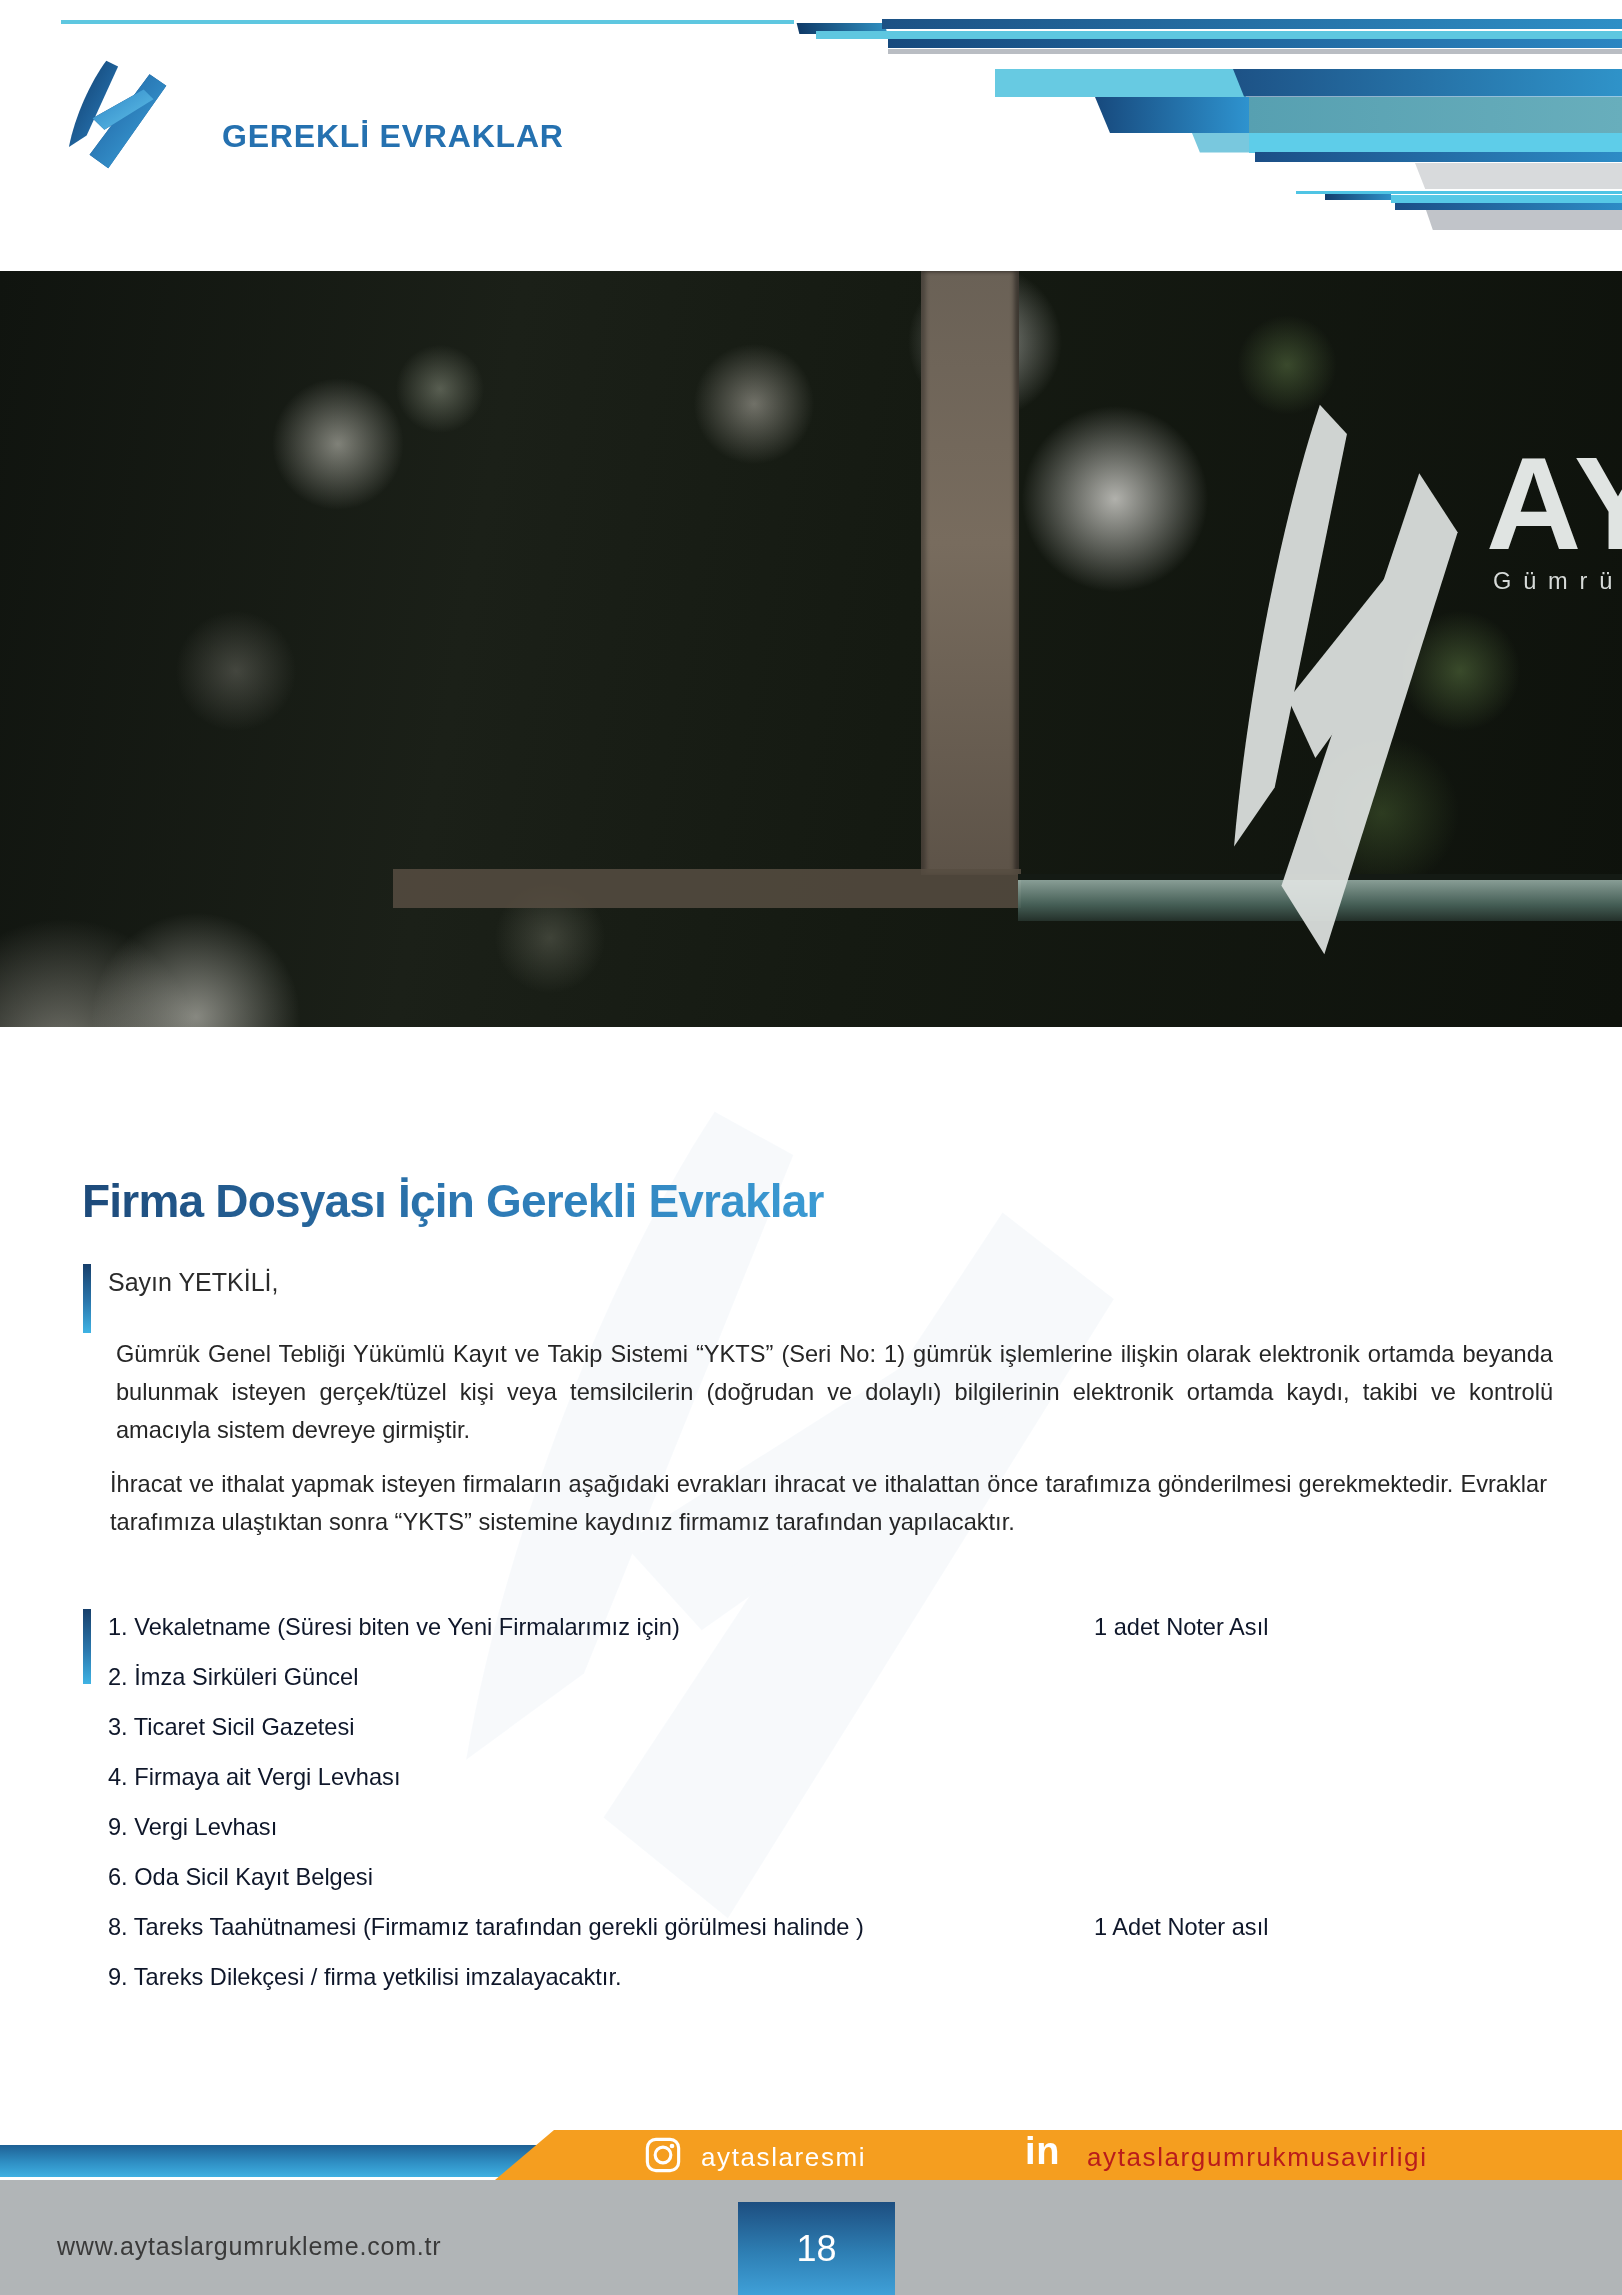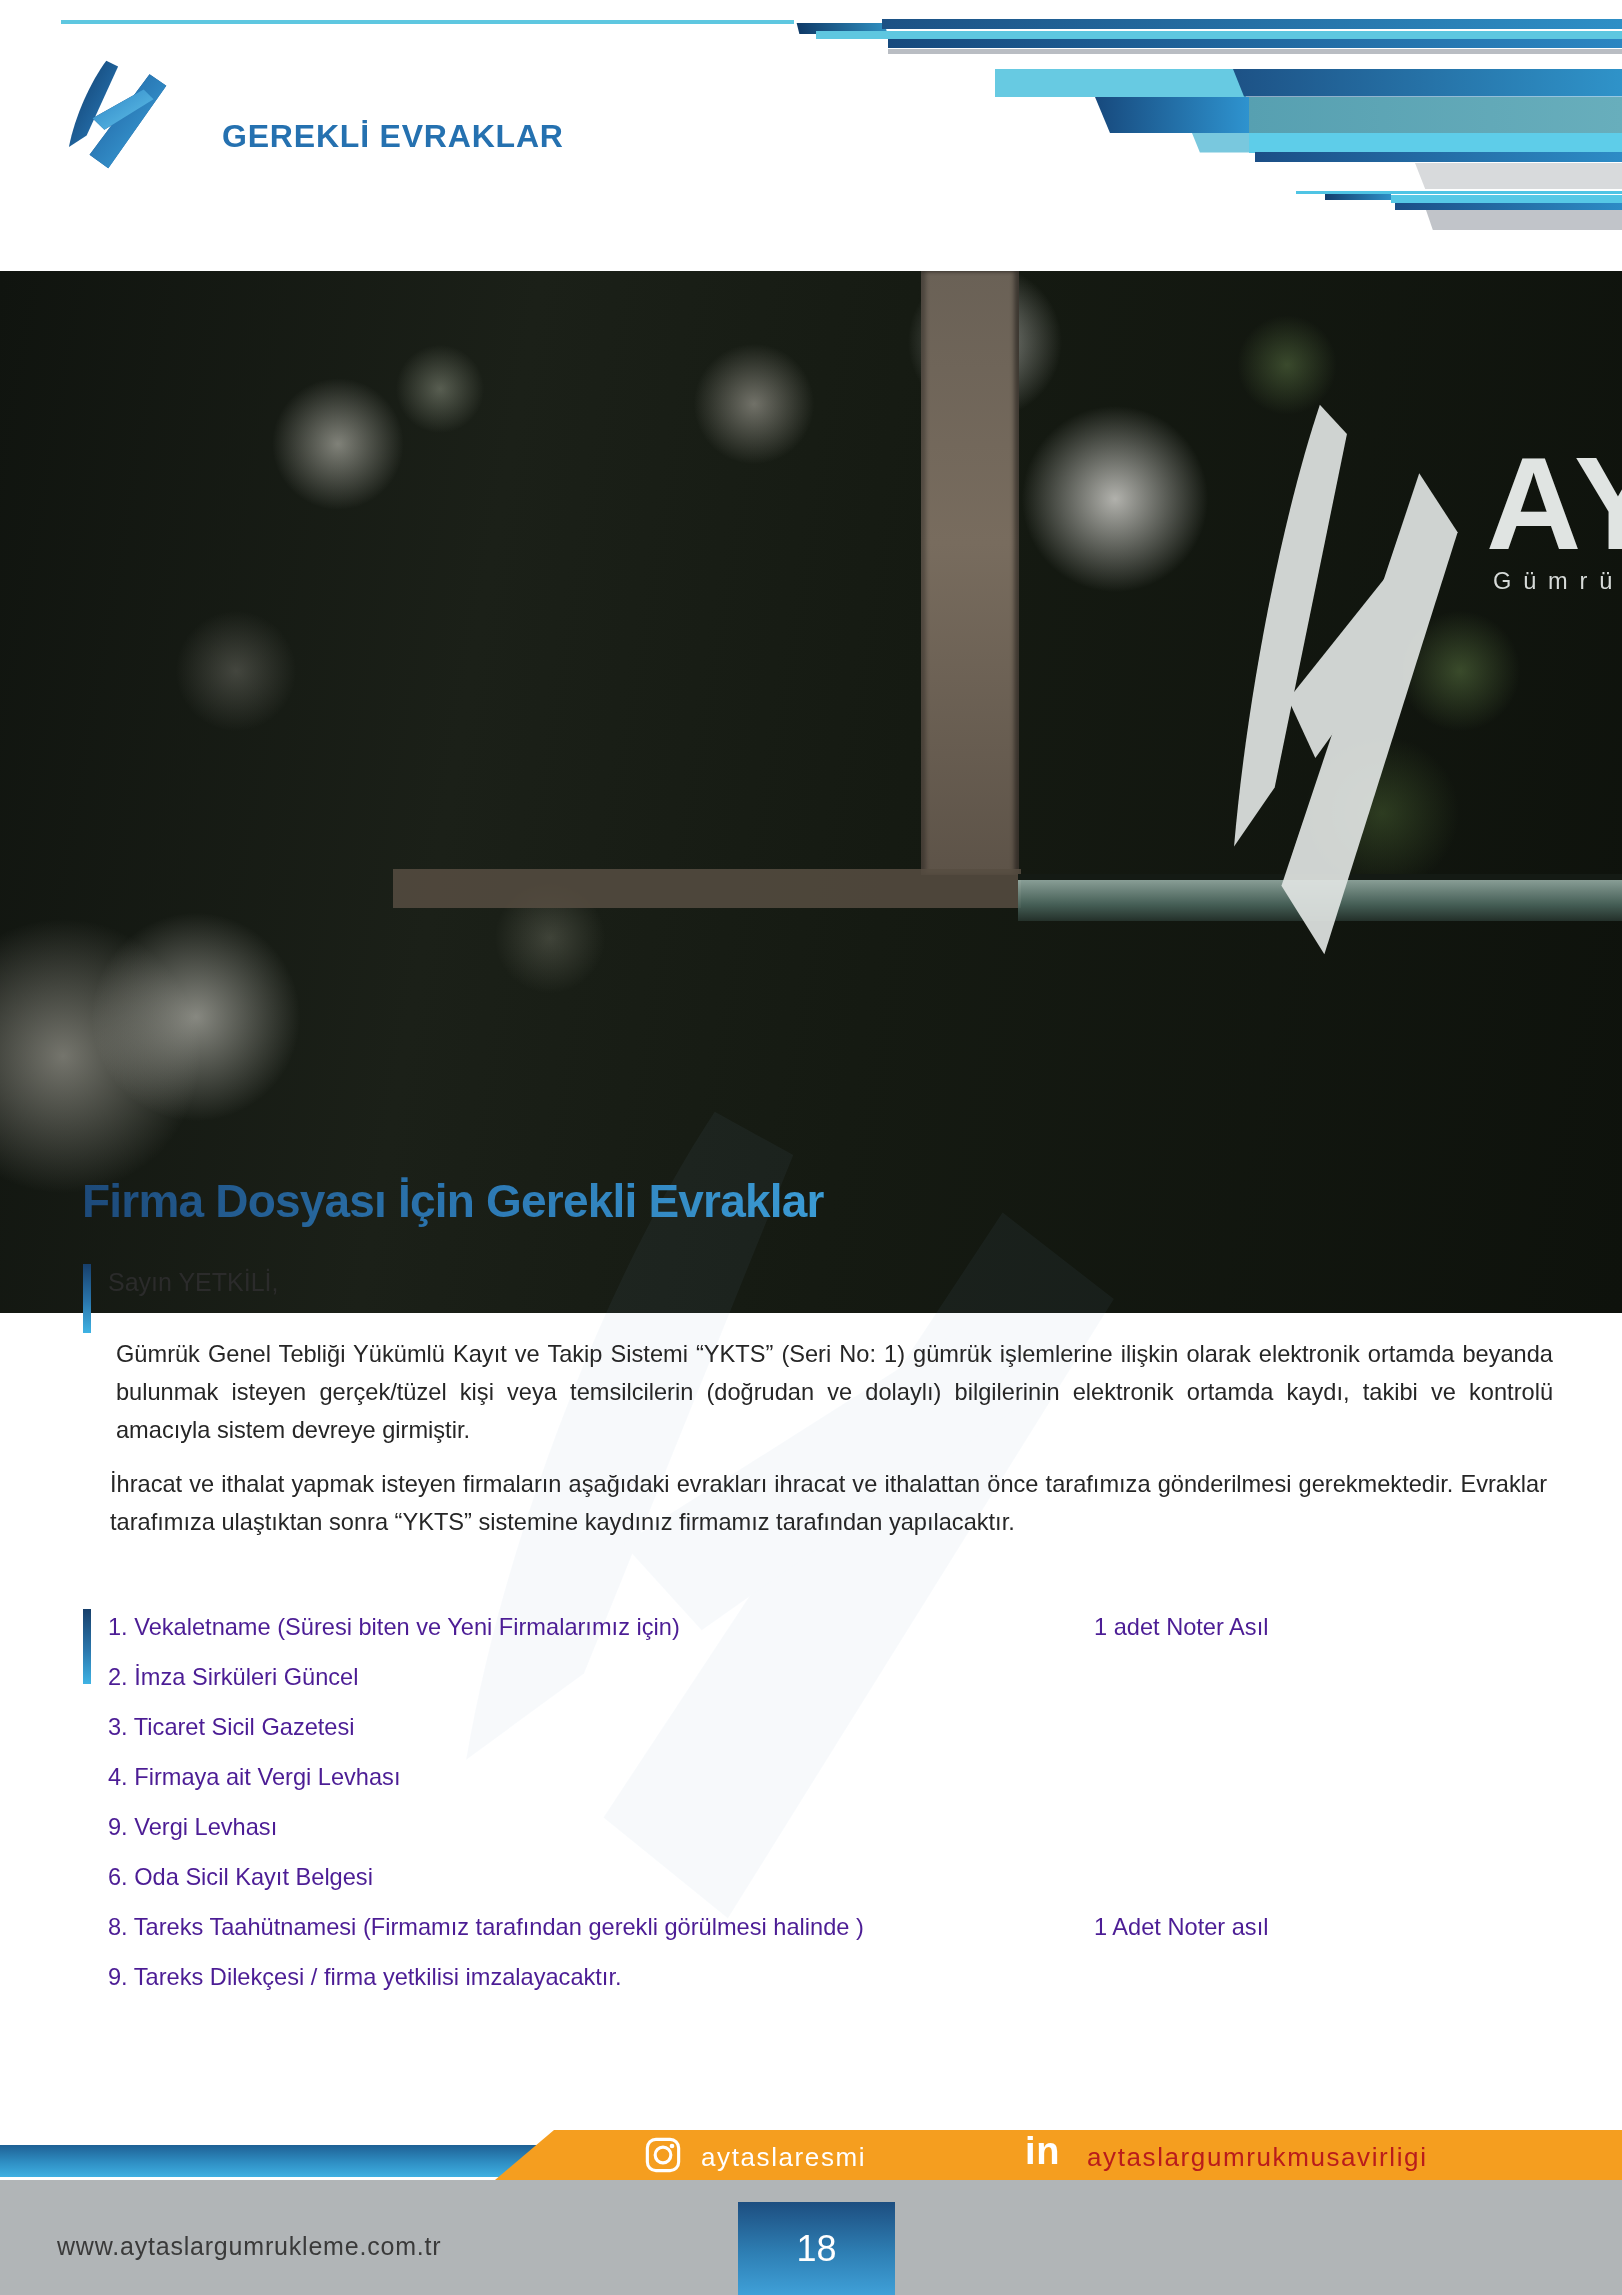--- a/index.html
+++ b/index.html
@@ -26,21 +26,21 @@
   .d-navy-sm{left:1325px;top:194px;width:66px;height:6.3px;background:linear-gradient(90deg,#123e6e,#2e8fc6);}
   .d-cy-band2{left:1391px;top:195px;width:232px;height:7.9px;background:#56c8e6;}
   .d-navy-band2{left:1395px;top:203px;width:228px;height:7px;background:linear-gradient(90deg,#1b4e86,#2d8cc6);}
   .d-gray-blk2{left:1426px;top:210px;width:196px;height:20.4px;background:#c1c4c9;clip-path:polygon(0 0,100% 0,100% 100%,7px 100%);}
 
   
   .logo-svg{left:65px;top:57px;}
   .header-title{left:222px;top:118px;font-size:32px;font-weight:700;color:#2571b0;letter-spacing:0.8px;white-space:nowrap;}
 
   
-  .photo{left:0;top:271px;width:1623px;height:1042px;overflow:hidden;
+  .photo{left:0;top:271px;width:1623px;height:756px;overflow:hidden;
     background:
       radial-gradient(circle 94px at 338px 173px, rgba(232,230,220,.50), transparent 70%),
       radial-gradient(circle 63px at 440px 118px, rgba(205,212,190,.35), transparent 70%),
       radial-gradient(circle 86px at 754px 133px, rgba(222,216,206,.45), transparent 70%),
       radial-gradient(circle 110px at 985px 71px, rgba(240,240,236,.55), transparent 70%),
       radial-gradient(circle 133px at 1115px 228px, rgba(244,242,238,.70), transparent 70%),
       radial-gradient(circle 71px at 1287px 94px, rgba(118,150,88,.40), transparent 70%),
       radial-gradient(circle 86px at 1460px 400px, rgba(108,140,78,.45), transparent 70%),
       radial-gradient(circle 110px at 1382px 542px, rgba(88,118,60,.40), transparent 70%),
       radial-gradient(circle 86px at 236px 400px, rgba(185,182,172,.28), transparent 70%),
@@ -65,21 +65,21 @@
     .section-title{background:linear-gradient(90deg,#1d4a7a 0%,#2d7ab5 55%,#3b9bd4 100%);-webkit-background-clip:text;background-clip:text;color:transparent;}
   }
   .vbar{width:7.9px;background:linear-gradient(180deg,#173f6b 0%,#2a77ad 55%,#3fb3e4 100%);}
   .vbar1{left:83px;top:1264px;height:69px;}
   .vbar2{left:83px;top:1609px;height:75px;}
   .salutation{left:108px;top:1268px;font-size:25px;color:#2b2b2b;}
   .para{left:108px;width:1437px;font-size:23.6px;line-height:38px;text-align:justify;color:#262626;}
   .para1{top:1327px;}
   .para2{top:1463px;}
   .doc-list{left:108px;top:1602px;width:1437px;}
-  .doc-row{position:relative;height:50px;line-height:50px;font-size:23.6px;color:#4c1d95;white-space:nowrap;}
+  .doc-row{position:relative;height:50px;line-height:50px;font-size:23.6px;color:#0f172a;white-space:nowrap;}
   .doc-note{position:absolute;left:986px;top:0;}
 
   
   .f-blue{left:0;top:2145px;width:542px;height:32px;background:linear-gradient(180deg,#1e6094 0%,#2f8fc4 55%,#3fb0e2 100%);}
   .f-orange{left:495px;top:2130px;width:1127px;height:50px;background:#f59e1f;clip-path:polygon(59px 0,100% 0,100% 100%,0 100%);}
   .f-gray{left:0;top:2180px;width:1623px;height:115px;background:#b1b5b7;}
   .ig-icon{left:645px;top:2137px;}
   .ig-label{left:701px;top:2142px;font-size:26px;color:#ffffff;letter-spacing:1.6px;}
   .li-icon{left:1025px;top:2130px;font-size:38px;font-weight:700;color:#ffffff;letter-spacing:0.8px;}
   .li-label{left:1087px;top:2142px;font-size:26px;color:#b91c1c;letter-spacing:1.6px;}

